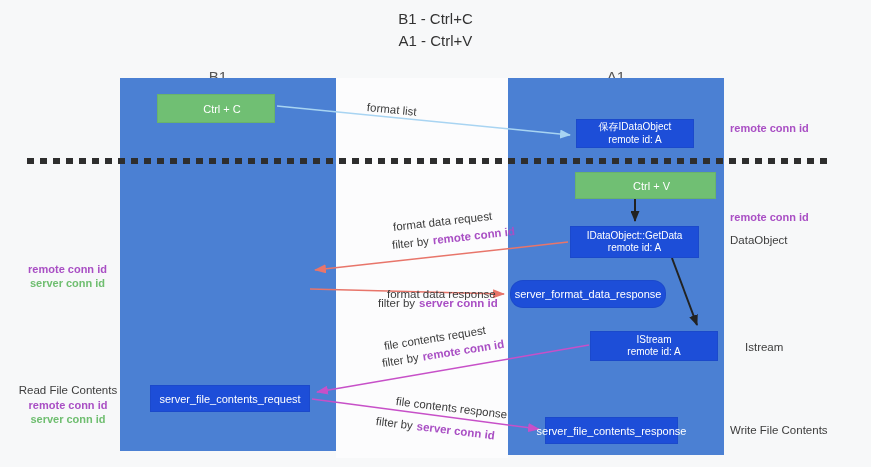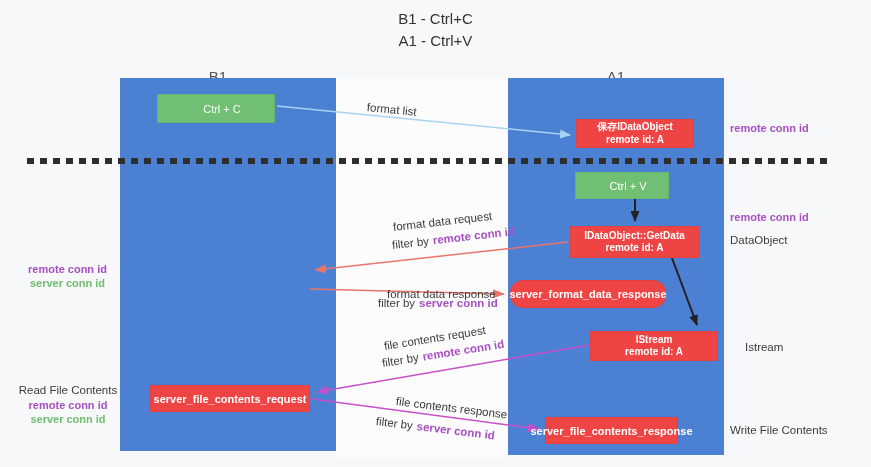--- a/index.html
+++ b/index.html
@@ -30,21 +30,21 @@
     position:absolute;left:27px;top:158px;width:806px;height:6px;
     background:repeating-linear-gradient(90deg,#2e2e2e 0 7px,transparent 7px 13px);
   }
   svg.arrows{position:absolute;left:0;top:0;pointer-events:none;}
   .node{
     position:absolute;display:flex;flex-direction:column;align-items:center;
     justify-content:center;color:#fff;text-align:center;
     border:1px solid rgba(0,0,0,0.06);box-sizing:border-box;
   }
   .node.green{background:#70bf73;font-size:11px;padding-left:12px;}
-  .node.orange{background:#ef4444;font-size:11px;font-weight:bold;}
+  .node.orange{background:#1d4ed8;font-size:11px;}
   .node.two{font-size:10px;line-height:1.25;}
   .edge-label{
     position:absolute;white-space:nowrap;font-size:11.5px;color:#3d3d3d;
     transform-origin:left center;
   }
   .purple{color:#a94fc4;font-weight:bold;}
   .greent{color:#6fbe70;font-weight:bold;}
   .fb{margin-right:4px;}
   .side-label{position:absolute;white-space:nowrap;font-size:11.5px;color:#3d3d3d;}
   .side-label.bold-purple{color:#a94fc4;font-weight:bold;font-size:11px;}
@@ -102,21 +102,21 @@
 
   <div class="node green" style="left:157px;top:94px;width:118px;height:29px;">
     <span>Ctrl + C</span>
   </div>
 
   <div class="node orange two" style="left:576px;top:119px;width:118px;height:29px;">
     <span>保存IDataObject</span>
     <span>remote id: A</span>
   </div>
 
-  <div class="node green" style="left:575px;top:172px;width:94px;height:27px;">
+  <div class="node green" style="left:575px;top:172px;width:141px;height:27px;">
     <span>Ctrl + V</span>
   </div>
 
   <div class="node orange two" style="left:570px;top:226px;width:129px;height:32px;">
     <span>IDataObject::GetData</span>
     <span>remote id: A</span>
   </div>
 
 
   <div class="node orange" style="left:510px;top:280px;width:156px;height:28px;border-radius:13px;">

